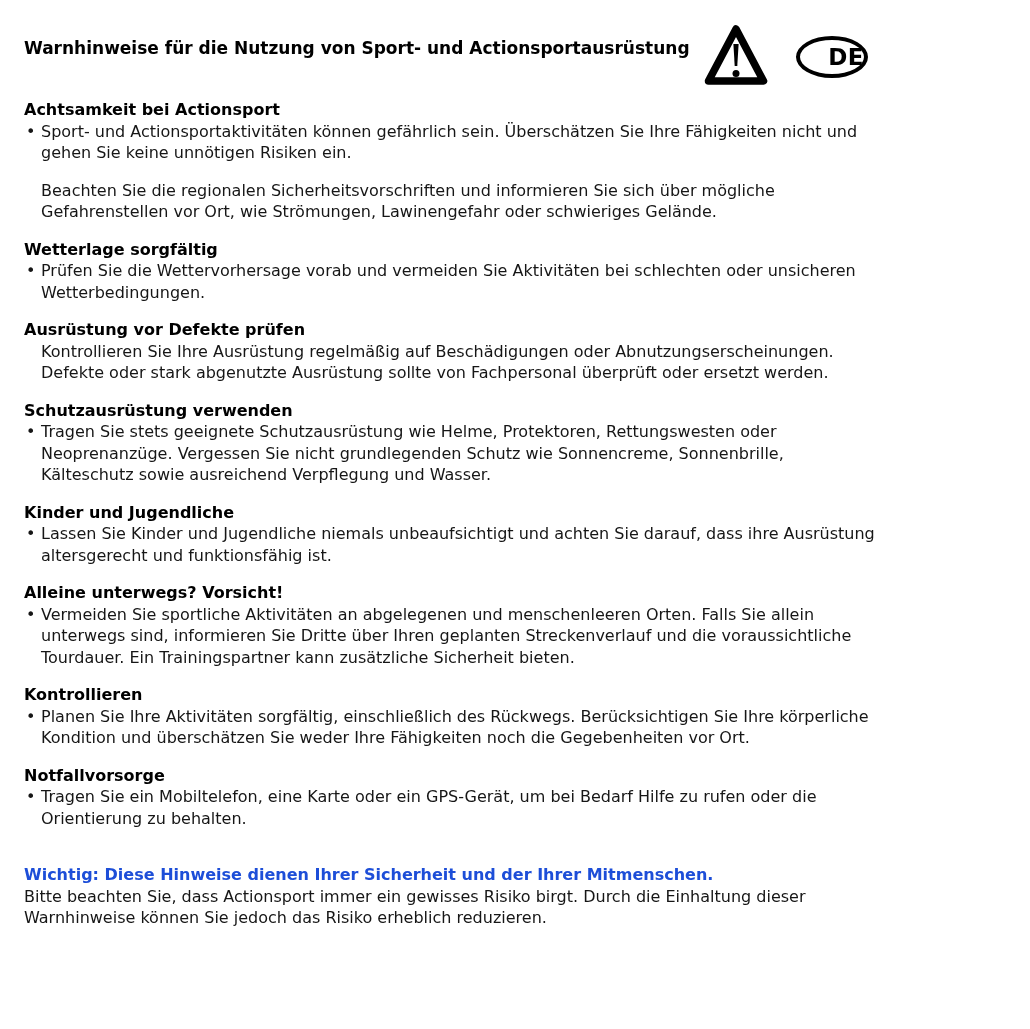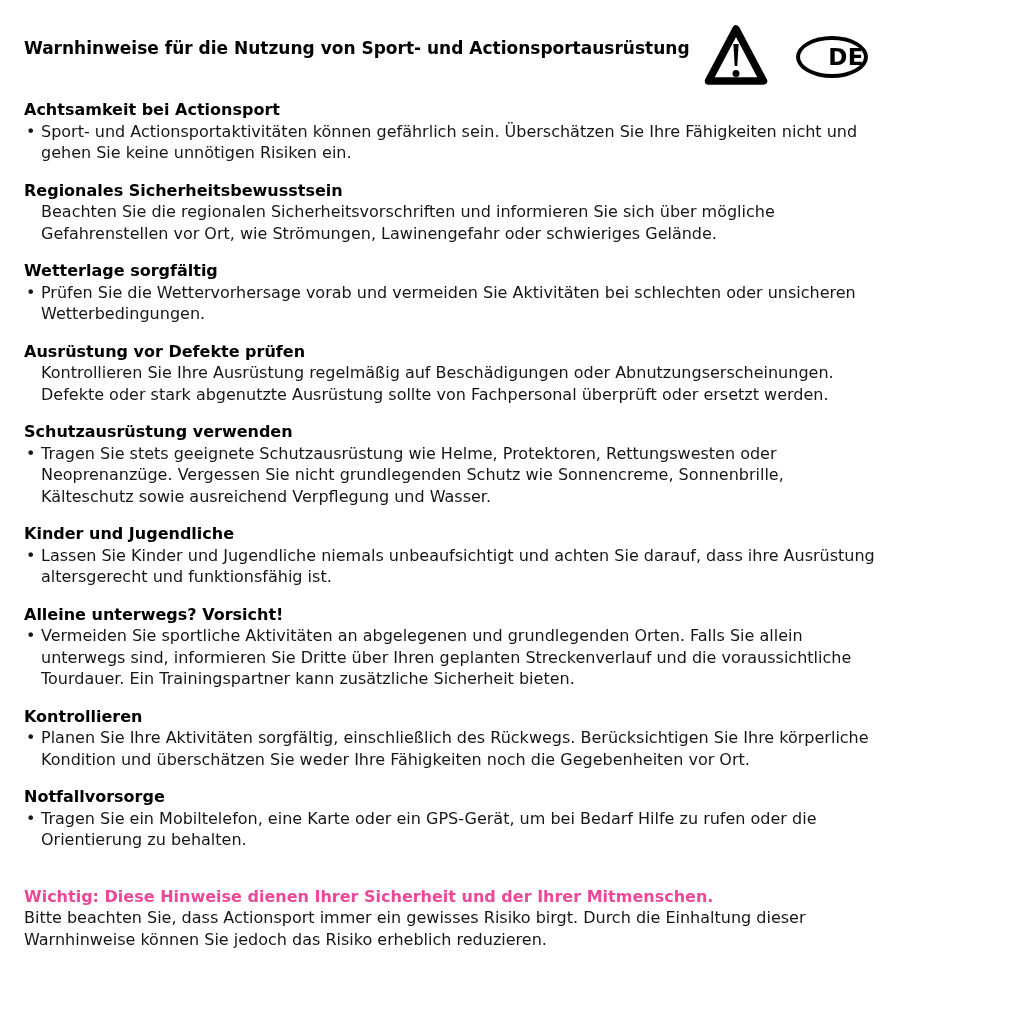--- a/index.html
+++ b/index.html
@@ -70,21 +70,21 @@
     position: absolute;
     left: 2px;
     top: 0;
   }
   .doc-footer { margin-top: 35px; }
   .footer-heading {
     margin: 0;
     font-size: 16px;
     font-weight: bold;
     line-height: 21.5px;
-    color: #ec4899;
+    color: #1d4ed8;
   }
   .footer-text {
     margin: 0;
     font-size: 16px;
     line-height: 21.5px;
   }
 </style>
 </head>
 <body>
 
@@ -113,21 +113,20 @@
     <h2 class="section-heading">Achtsamkeit bei Actionsport</h2>
     <div class="section-items">
   <p class="item">
     <span class="bullet">•</span>
     <span class="item-text">Sport- und Actionsportaktivitäten können gefährlich sein. Überschätzen Sie Ihre Fähigkeiten nicht und gehen Sie keine unnötigen Risiken ein.</span>
   </p>
 </div>
   </section>
 
   <section class="section">
-    <h2 class="section-heading">Regionales Sicherheitsbewusstsein</h2>
     <div class="section-items">
   <p class="item">
     
     <span class="item-text">Beachten Sie die regionalen Sicherheitsvorschriften und informieren Sie sich über mögliche Gefahrenstellen vor Ort, wie Strömungen, Lawinengefahr oder schwieriges Gelände.</span>
   </p>
 </div>
   </section>
 
   <section class="section">
     <h2 class="section-heading">Wetterlage sorgfältig</h2>
@@ -168,21 +167,21 @@
     <span class="item-text">Lassen Sie Kinder und Jugendliche niemals unbeaufsichtigt und achten Sie darauf, dass ihre Ausrüstung altersgerecht und funktionsfähig ist.</span>
   </p>
 </div>
   </section>
 
   <section class="section">
     <h2 class="section-heading">Alleine unterwegs? Vorsicht!</h2>
     <div class="section-items">
   <p class="item">
     <span class="bullet">•</span>
-    <span class="item-text">Vermeiden Sie sportliche Aktivitäten an abgelegenen und grundlegenden Orten. Falls Sie allein unterwegs sind, informieren Sie Dritte über Ihren geplanten Streckenverlauf und die voraussichtliche Tourdauer. Ein Trainingspartner kann zusätzliche Sicherheit bieten.</span>
+    <span class="item-text">Vermeiden Sie sportliche Aktivitäten an abgelegenen und menschenleeren Orten. Falls Sie allein unterwegs sind, informieren Sie Dritte über Ihren geplanten Streckenverlauf und die voraussichtliche Tourdauer. Ein Trainingspartner kann zusätzliche Sicherheit bieten.</span>
   </p>
 </div>
   </section>
 
   <section class="section">
     <h2 class="section-heading">Kontrollieren</h2>
     <div class="section-items">
   <p class="item">
     <span class="bullet">•</span>
     <span class="item-text">Planen Sie Ihre Aktivitäten sorgfältig, einschließlich des Rückwegs. Berücksichtigen Sie Ihre körperliche Kondition und überschätzen Sie weder Ihre Fähigkeiten noch die Gegebenheiten vor Ort.</span>

